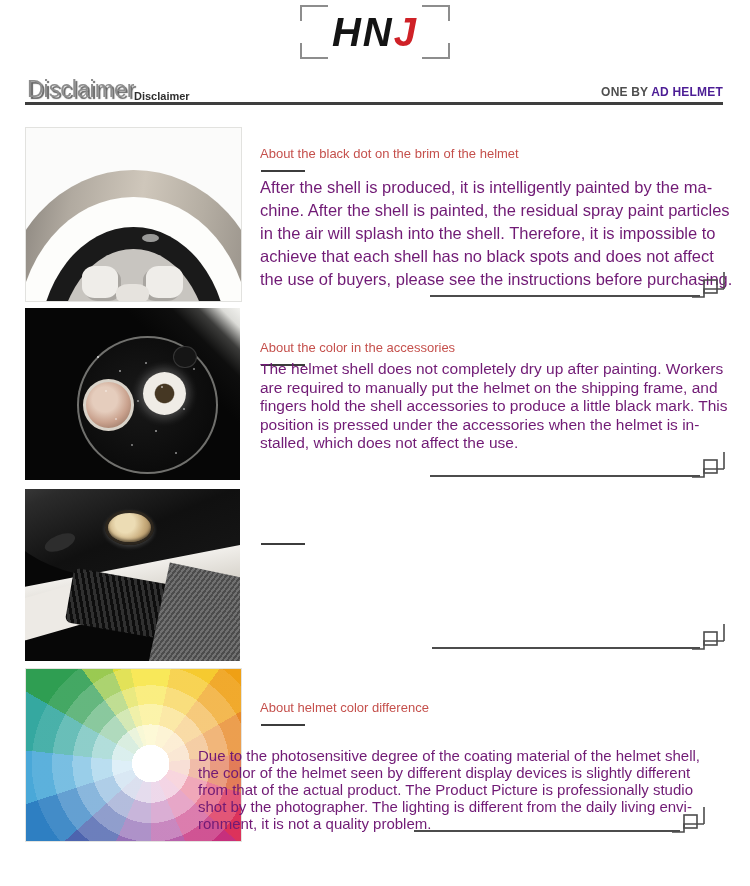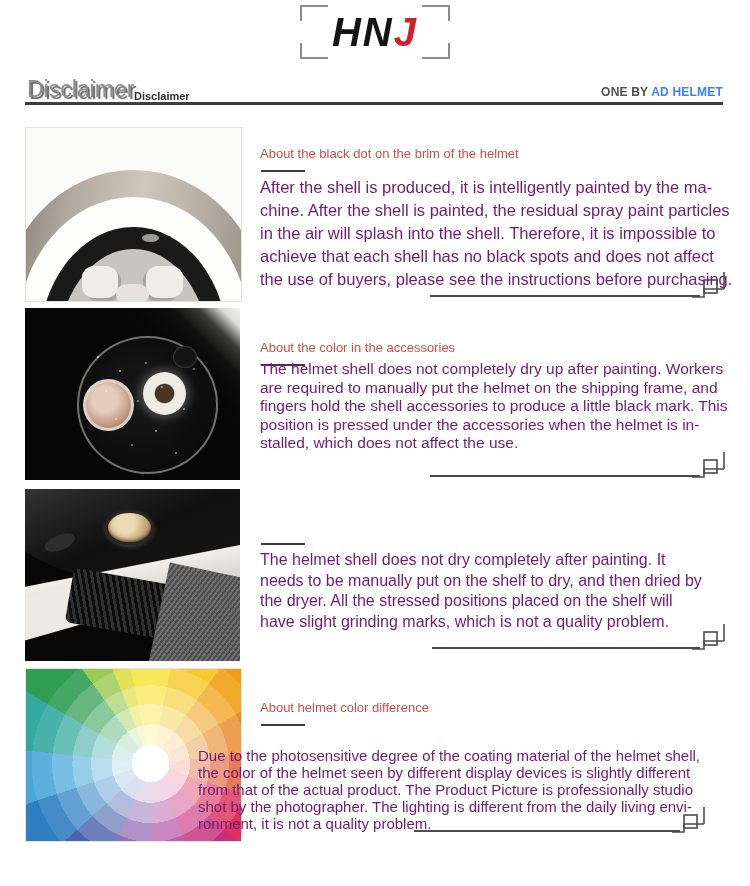--- a/index.html
+++ b/index.html
@@ -17,21 +17,21 @@
              font-size:40px;font-weight:bold;font-style:italic;letter-spacing:2px;line-height:50px;}
   .logo-text .hn{color:#141414;}
   .logo-text .j{color:#cf2127;}
 
   
   .title-big{position:absolute;left:27px;top:76px;font-size:23px;color:#8d8d8d;
              letter-spacing:0px;text-shadow:2px 2px 1px rgba(70,70,70,.85);}
   .title-small{position:absolute;left:134px;top:90px;font-size:11px;font-weight:bold;color:#2e2e2e;}
   .brand-right{position:absolute;left:510px;top:85px;width:213px;text-align:right;
                font-size:12px;font-weight:bold;color:#4e4e4e;letter-spacing:.2px;}
-  .brand-right .red{color:#3b82f6;}
+  .brand-right .red{color:#4c1d95;}
   .header-rule{position:absolute;left:25px;top:102px;width:698px;height:3px;background:#3e3e3e;}
 
   
   .photo{position:absolute;left:25px;width:215px;overflow:hidden;}
   .photo *{position:absolute;}
   .sec-heading{position:absolute;left:260px;font-size:13px;color:#c5504c;}
   .sec-underline{position:absolute;left:261px;width:44px;height:2px;background:#3c3c3c;}
   .sec-body{position:absolute;color:#701a75;white-space:pre;}
   .b1{left:260px;top:176px;font-size:16.5px;line-height:23px;}
   .b2{left:260px;top:360px;font-size:15.5px;line-height:18.5px;}
@@ -172,24 +172,20 @@
   <div class="photo p3">
     <div class="shell"></div>
     <div class="band"></div>
     <div class="sliver"></div>
     <div class="strap"></div>
     <div class="fabric"></div>
     <div class="smear"></div>
     <div class="btn"></div>
   </div>
   <div class="sec-underline" style="top:543px"></div>
-  <div class="sec-body b3">The helmet shell does not dry completely after painting. It
-needs to be manually put on the shelf to dry, and then dried by
-the dryer. All the stressed positions placed on the shelf will
-have slight grinding marks, which is not a quality problem.</div>
   <div class="endline" style="left:432px;top:619px;width:294px">
     <div class="line"></div>
     <svg width="34" height="28" viewBox="0 0 34 28">
       <path d="M0 27 H12 V19 H32" fill="none" stroke="#4c4c4c" stroke-width="1.6"></path>
       <path d="M32 2 V19" fill="none" stroke="#4c4c4c" stroke-width="1.6"></path>
       <rect x="12" y="10" width="13" height="13" fill="none" stroke="#4c4c4c" stroke-width="1.6"></rect>
     </svg>
   </div>
 
   <div class="photo p4"></div>

